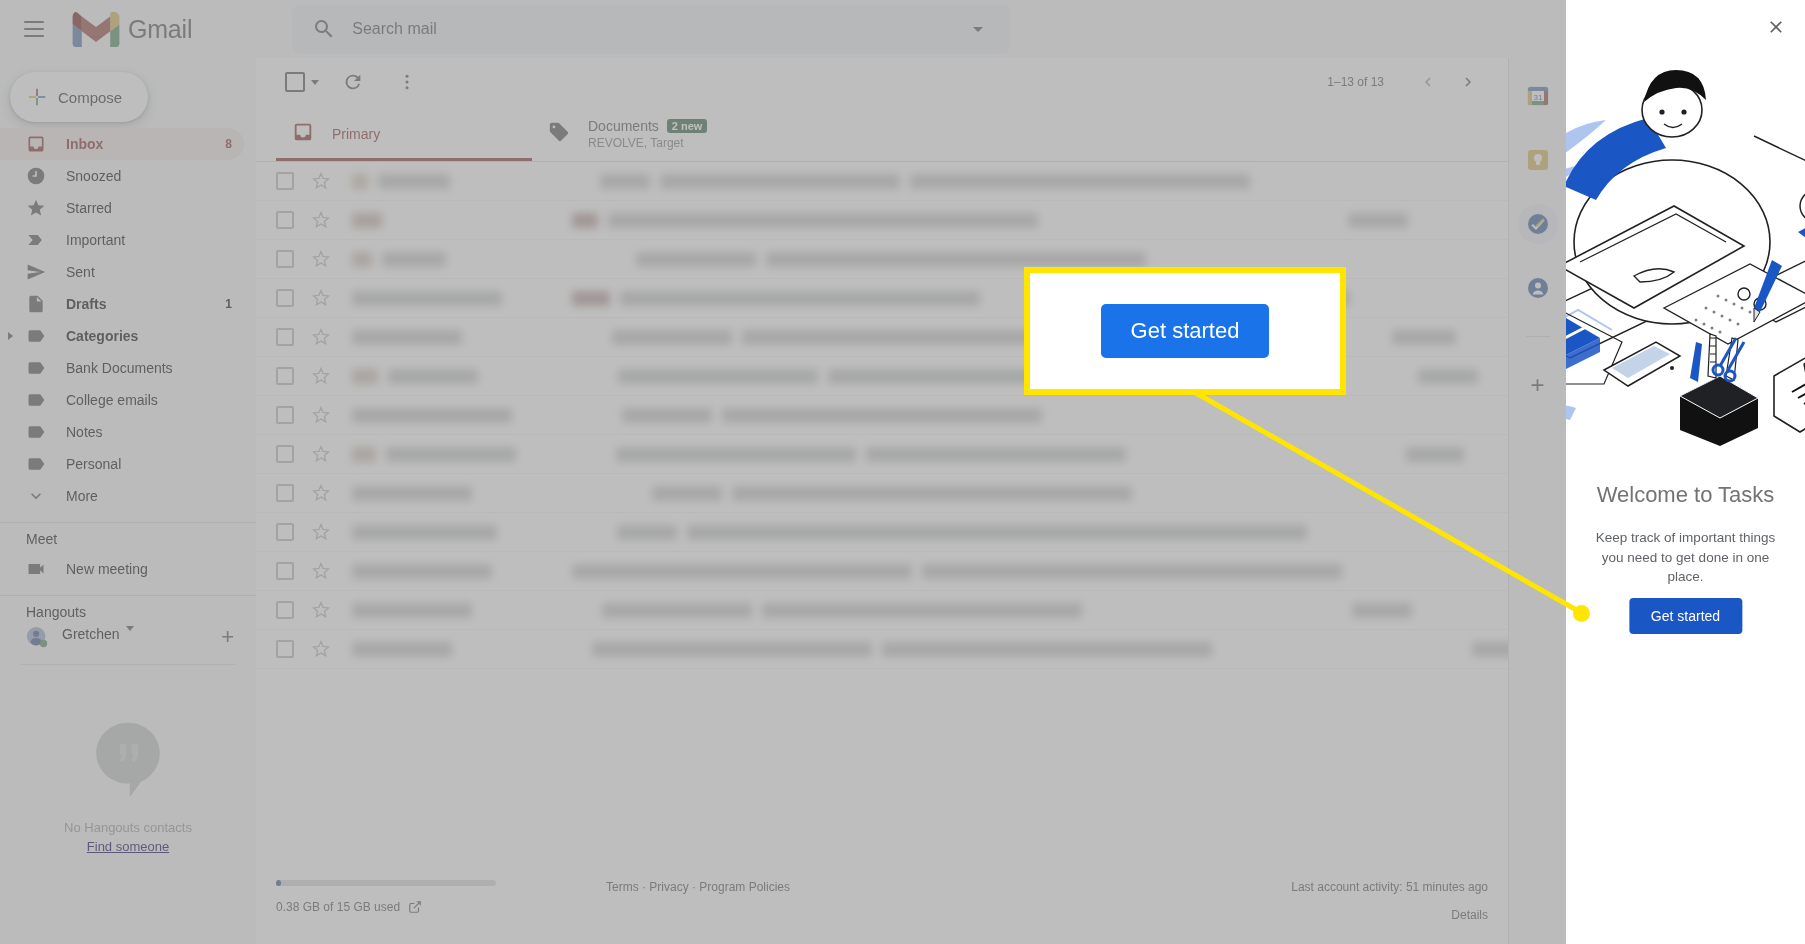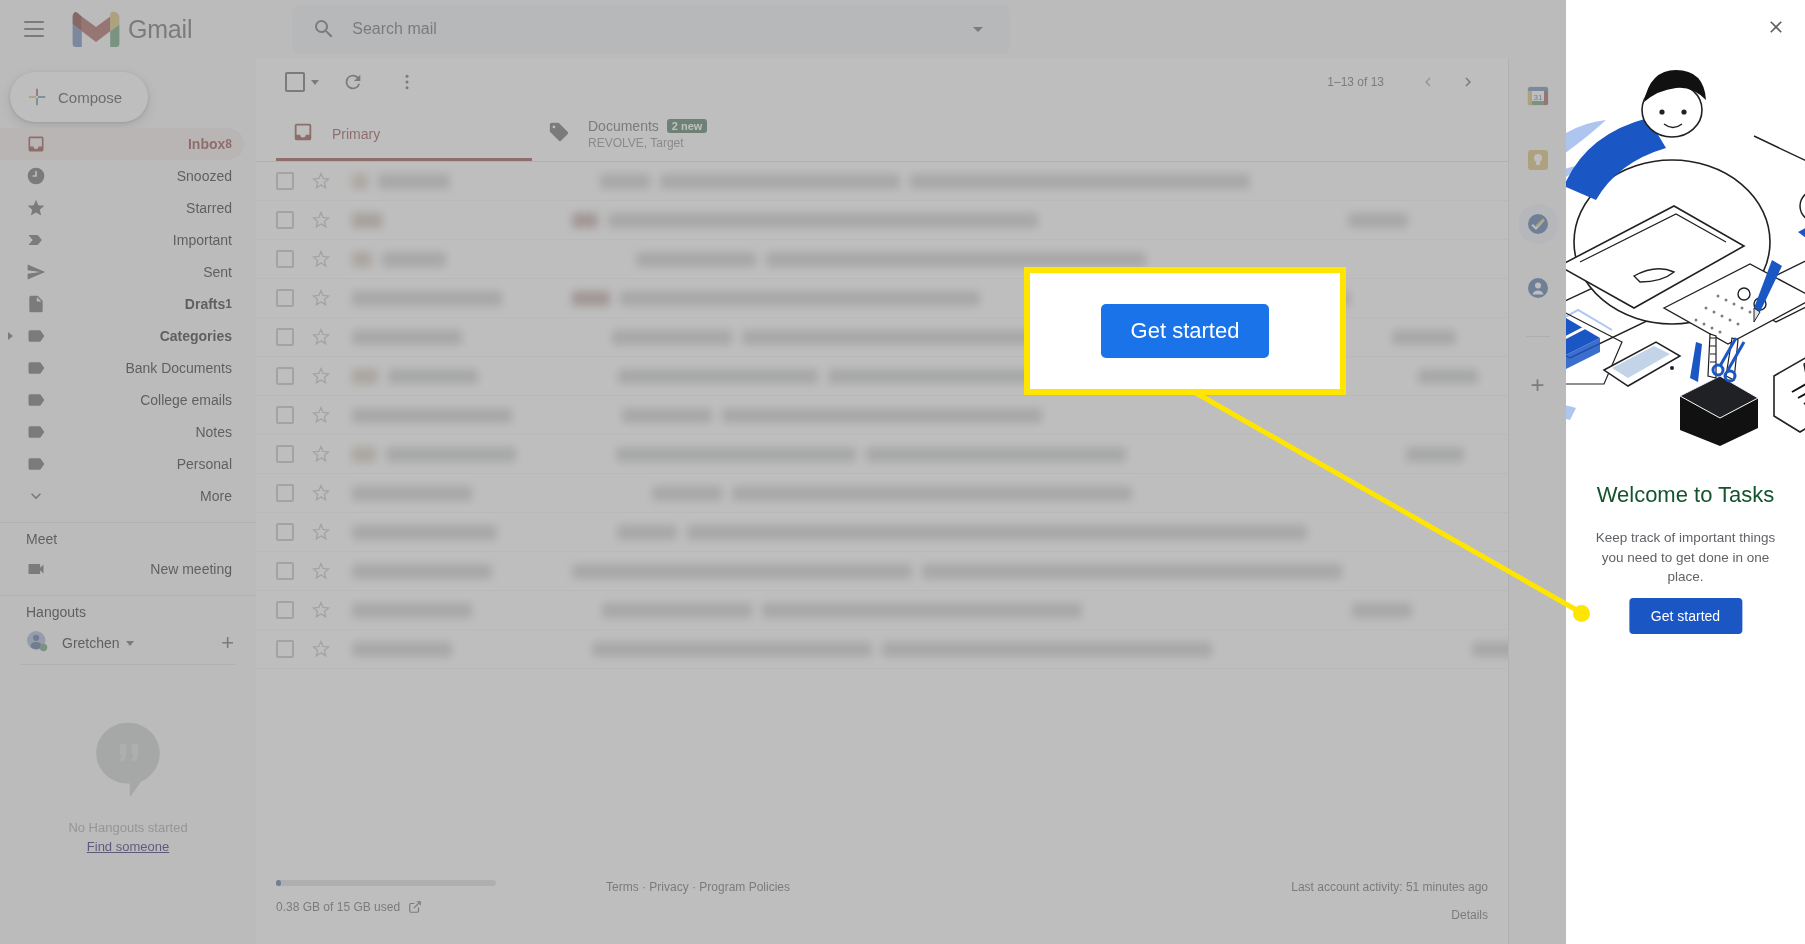--- a/index.html
+++ b/index.html
@@ -90,38 +90,38 @@
     border-radius: 25px; background: #ffffff;
     box-shadow: 0 1px 3px rgba(60,64,67,.3), 0 4px 8px 3px rgba(60,64,67,.15);
     display: flex; align-items: center; cursor: pointer;
   }
   .compose-label { font-size: 15px; color: #3c4043; margin-left: 10px; }
   .nav { margin-top: 6px; }
   .nav-item {
     height: 32px; display: flex; align-items: center;
     padding-left: 26px; padding-right: 12px;
     border-radius: 0 16px 16px 0; margin-right: 12px;
-    color: #202124; cursor: pointer; position: relative; text-align: right;
+    color: #202124; cursor: pointer; position: relative;
   }
   .nav-item .ico { width: 20px; height: 20px; flex: none; display:flex; align-items:center; justify-content:center;}
   .nav-item .lbl { margin-left: 20px; font-size: 14px; flex: 1; white-space: nowrap;}
   .nav-item .cnt { font-size: 12px; font-weight: bold; }
   .nav-item.active { background: #fce8e6; color: #d93025; }
   .nav-item.active .lbl { font-weight: bold; }
   .nav-item.active .cnt { color: #d93025; }
   .nav-item.bold .lbl { font-weight: bold; }
   .caret {
     position: absolute; left: 8px; top: 50%; transform: translateY(-50%);
     width: 0; height: 0;
     border-left: 5px solid #5f6368;
     border-top: 4px solid transparent; border-bottom: 4px solid transparent;
   }
   .sect-divider { height: 1px; background: #e0e0e0; margin: 10px 0 8px 0; }
   .sect-title { padding-left: 26px; font-size: 14px; color: #202124; margin-bottom: 6px; font-weight: 400;}
-  .hangout-row { display: flex; align-items: center; padding-left: 26px; height: 34px; }
+  .hangout-row { display: flex; padding-left: 26px; height: 34px; }
   .hangout-name { font-size: 14px; color: #202124; margin-left: 12px; }
   .tri-down {
     width: 0; height: 0; margin-left: 6px;
     border-left: 4px solid transparent; border-right: 4px solid transparent;
     border-top: 5px solid #5f6368;
   }
   .plus-btn { margin-left: auto; margin-right: 22px; font-size: 22px; color: #5f6368; cursor: pointer; line-height: 1;}
   .hangout-rule { height:1px; background:#e0e0e0; margin: 4px 20px 0 20px; }
   .hangouts-empty {
     margin-top: 56px; text-align: center; color: #80868b;
@@ -205,21 +205,21 @@
   .tasks-panel {
     position: absolute; top: 0; left: 1566px;
     width: 239px; height: 944px; background: #ffffff;
     z-index: 60; overflow: hidden;
   }
   .tasks-close { position: absolute; top: 10px; right: 12px; width: 34px; height:34px;
     display:flex; align-items:center; justify-content:center; cursor:pointer; z-index: 3;}
   .tasks-illus { position: absolute; top: 46px; left: -62px; width: 360px; height: 400px; }
   .tasks-title {
     position: absolute; top: 482px; left: 0; right: 0; text-align: center;
-    font-size: 22px; color: #14532d; font-family: "Liberation Sans", sans-serif;
+    font-size: 22px; color: #737373; font-family: "Liberation Sans", sans-serif;
   }
   .tasks-sub {
     position: absolute; top: 528px; left: 22px; right: 22px; text-align: center;
     font-size: 13.5px; line-height: 1.45; color: #5f6368;
   }
   .tasks-cta {
     position: absolute; top: 598px; left: 50%; transform: translateX(-50%);
     background: #1a56c4; color: #ffffff; border: none; border-radius: 4px;
     font-size: 14px; padding: 10px 22px; cursor: pointer;
     font-family: "Liberation Sans", sans-serif;
@@ -474,21 +474,21 @@
         <span class="tri-down"></span>
         <span class="plus-btn">+</span>
       </div>
       <div class="hangout-rule"></div>
 
       <div class="hangouts-empty">
         <svg class="hg-bubble" viewBox="0 0 78 86">
           <path fill="#c6c8ca" d="M39 2C19.6 2 4 17 4 35.5c0 18.4 15.6 33.5 35 33.5h2v15l12-16.8C65.6 61.4 74 49.4 74 35.5 74 17 58.4 2 39 2z"></path>
           <path fill="#d9dbdd" d="M30 25h7v12c0 4-2 7-6 8l-1.5-3c2-1 3-2.5 3-4.5H30zm13 0h7v12c0 4-2 7-6 8l-1.5-3c2-1 3-2.5 3-4.5H43z"></path>
         </svg>
-        <div class="hg-text">No Hangouts started</div>
+        <div class="hg-text">No Hangouts contacts</div>
         <a class="hg-link">Find someone</a>
       </div>
     </div>
 
     <div class="mail-col">
 
       <div class="toolbar">
         <div class="tb-check"></div>
         <div class="tb-caret"></div>
         <div class="tb-btn">

